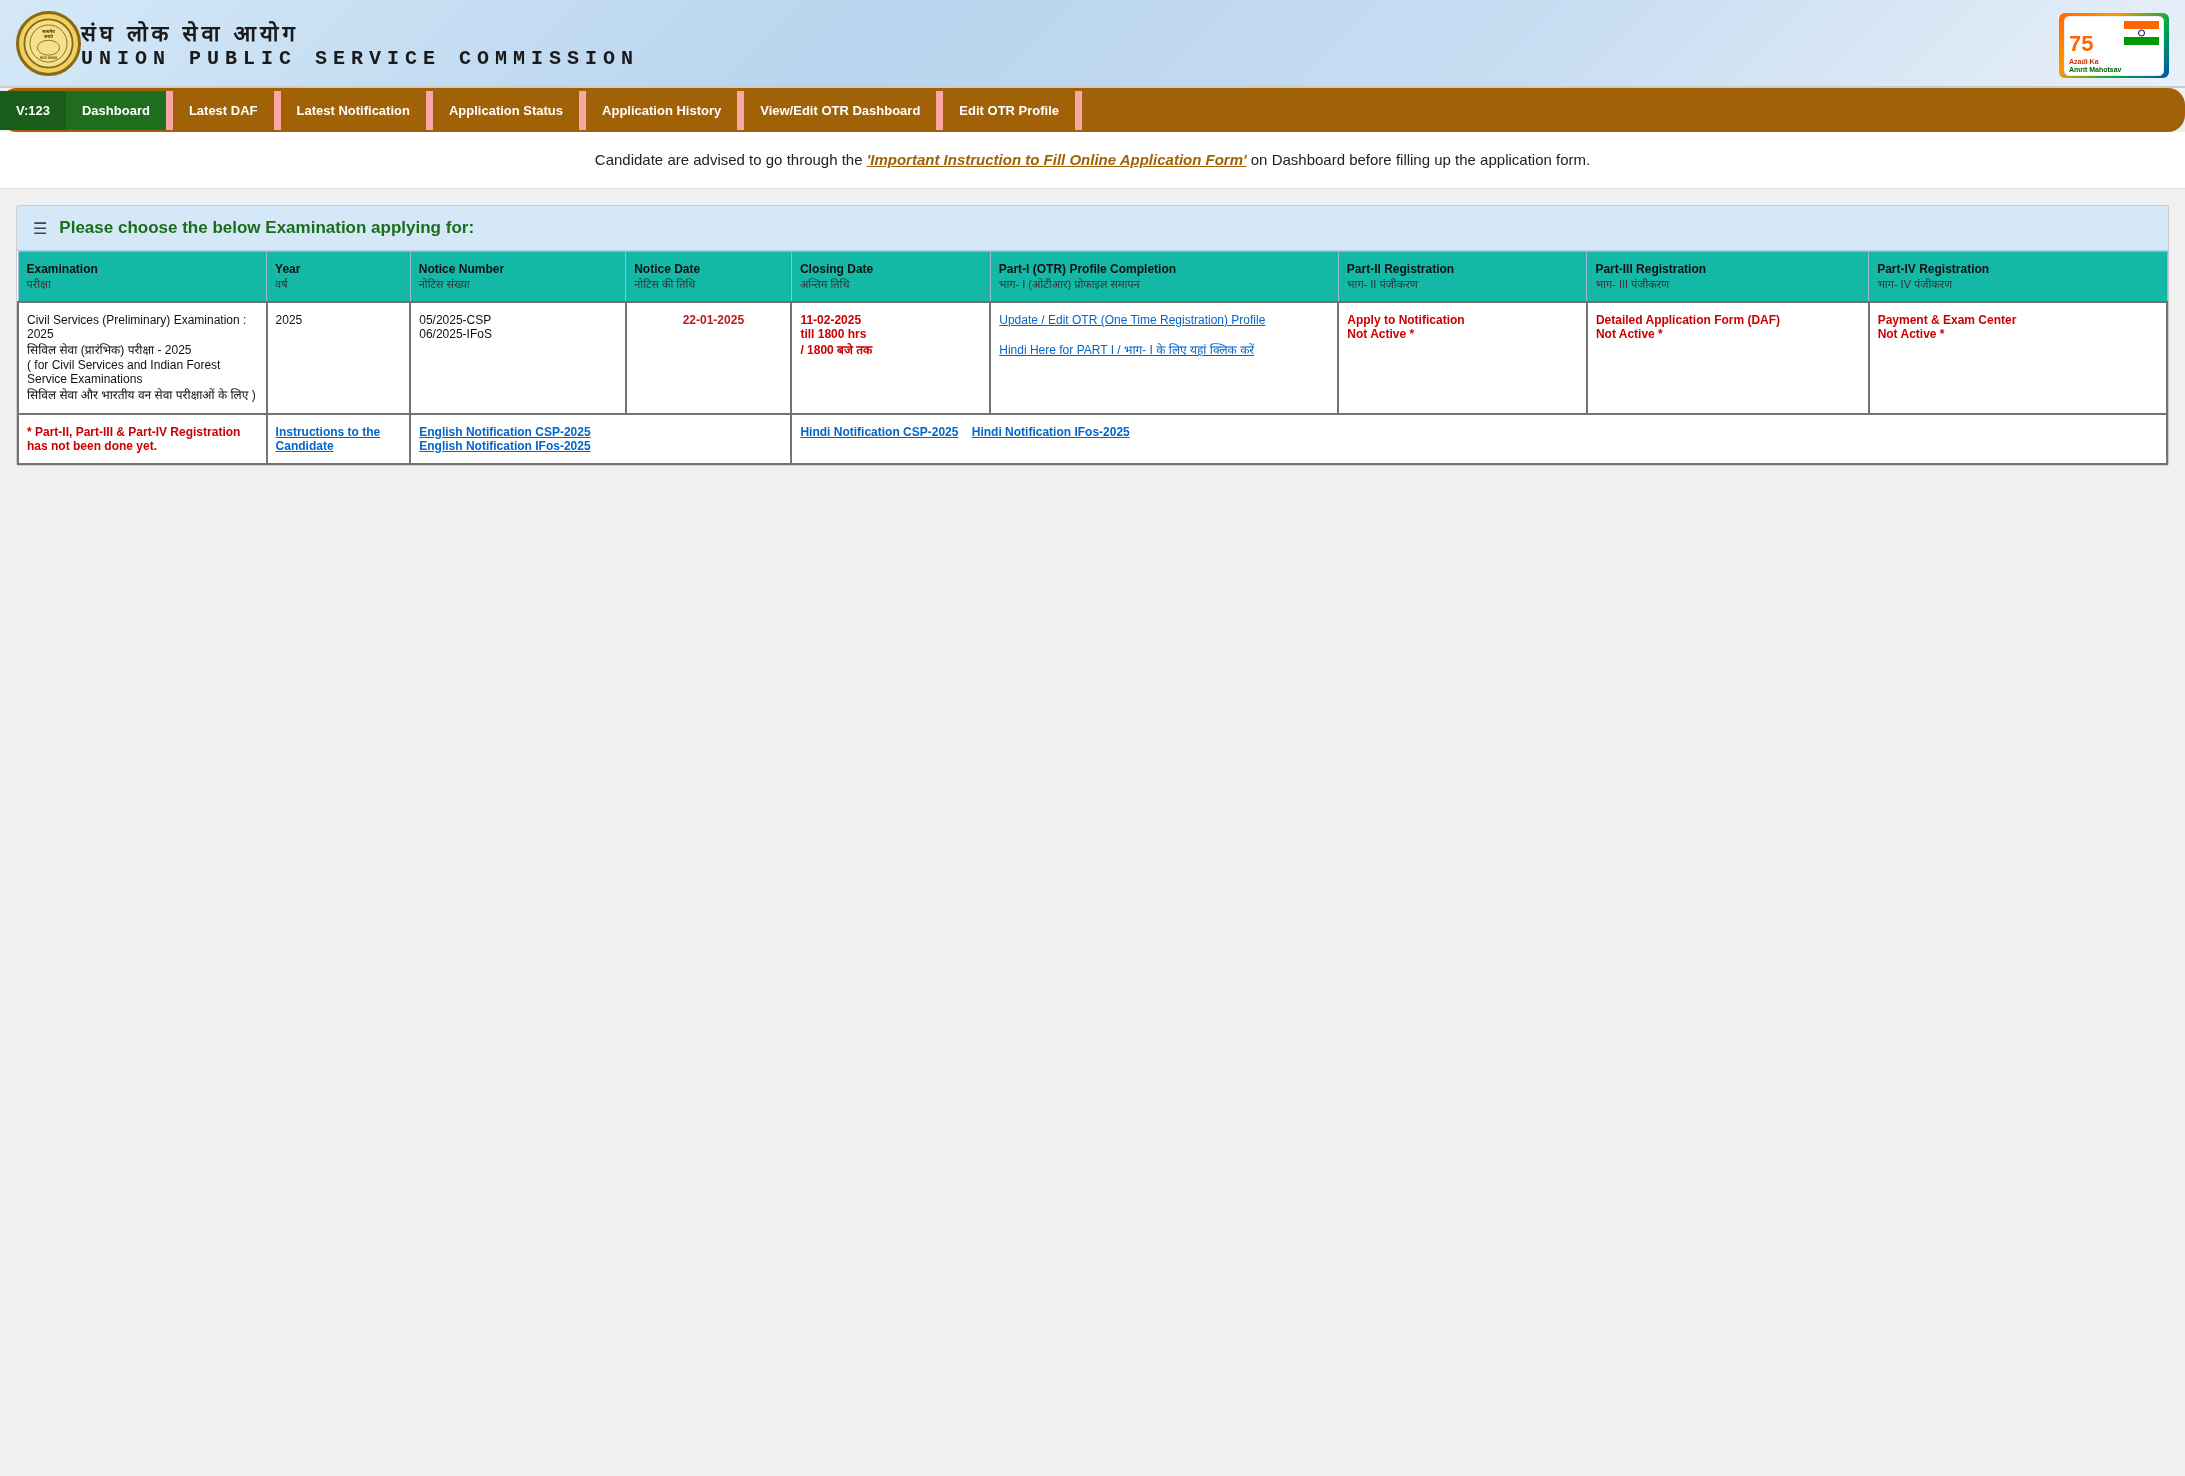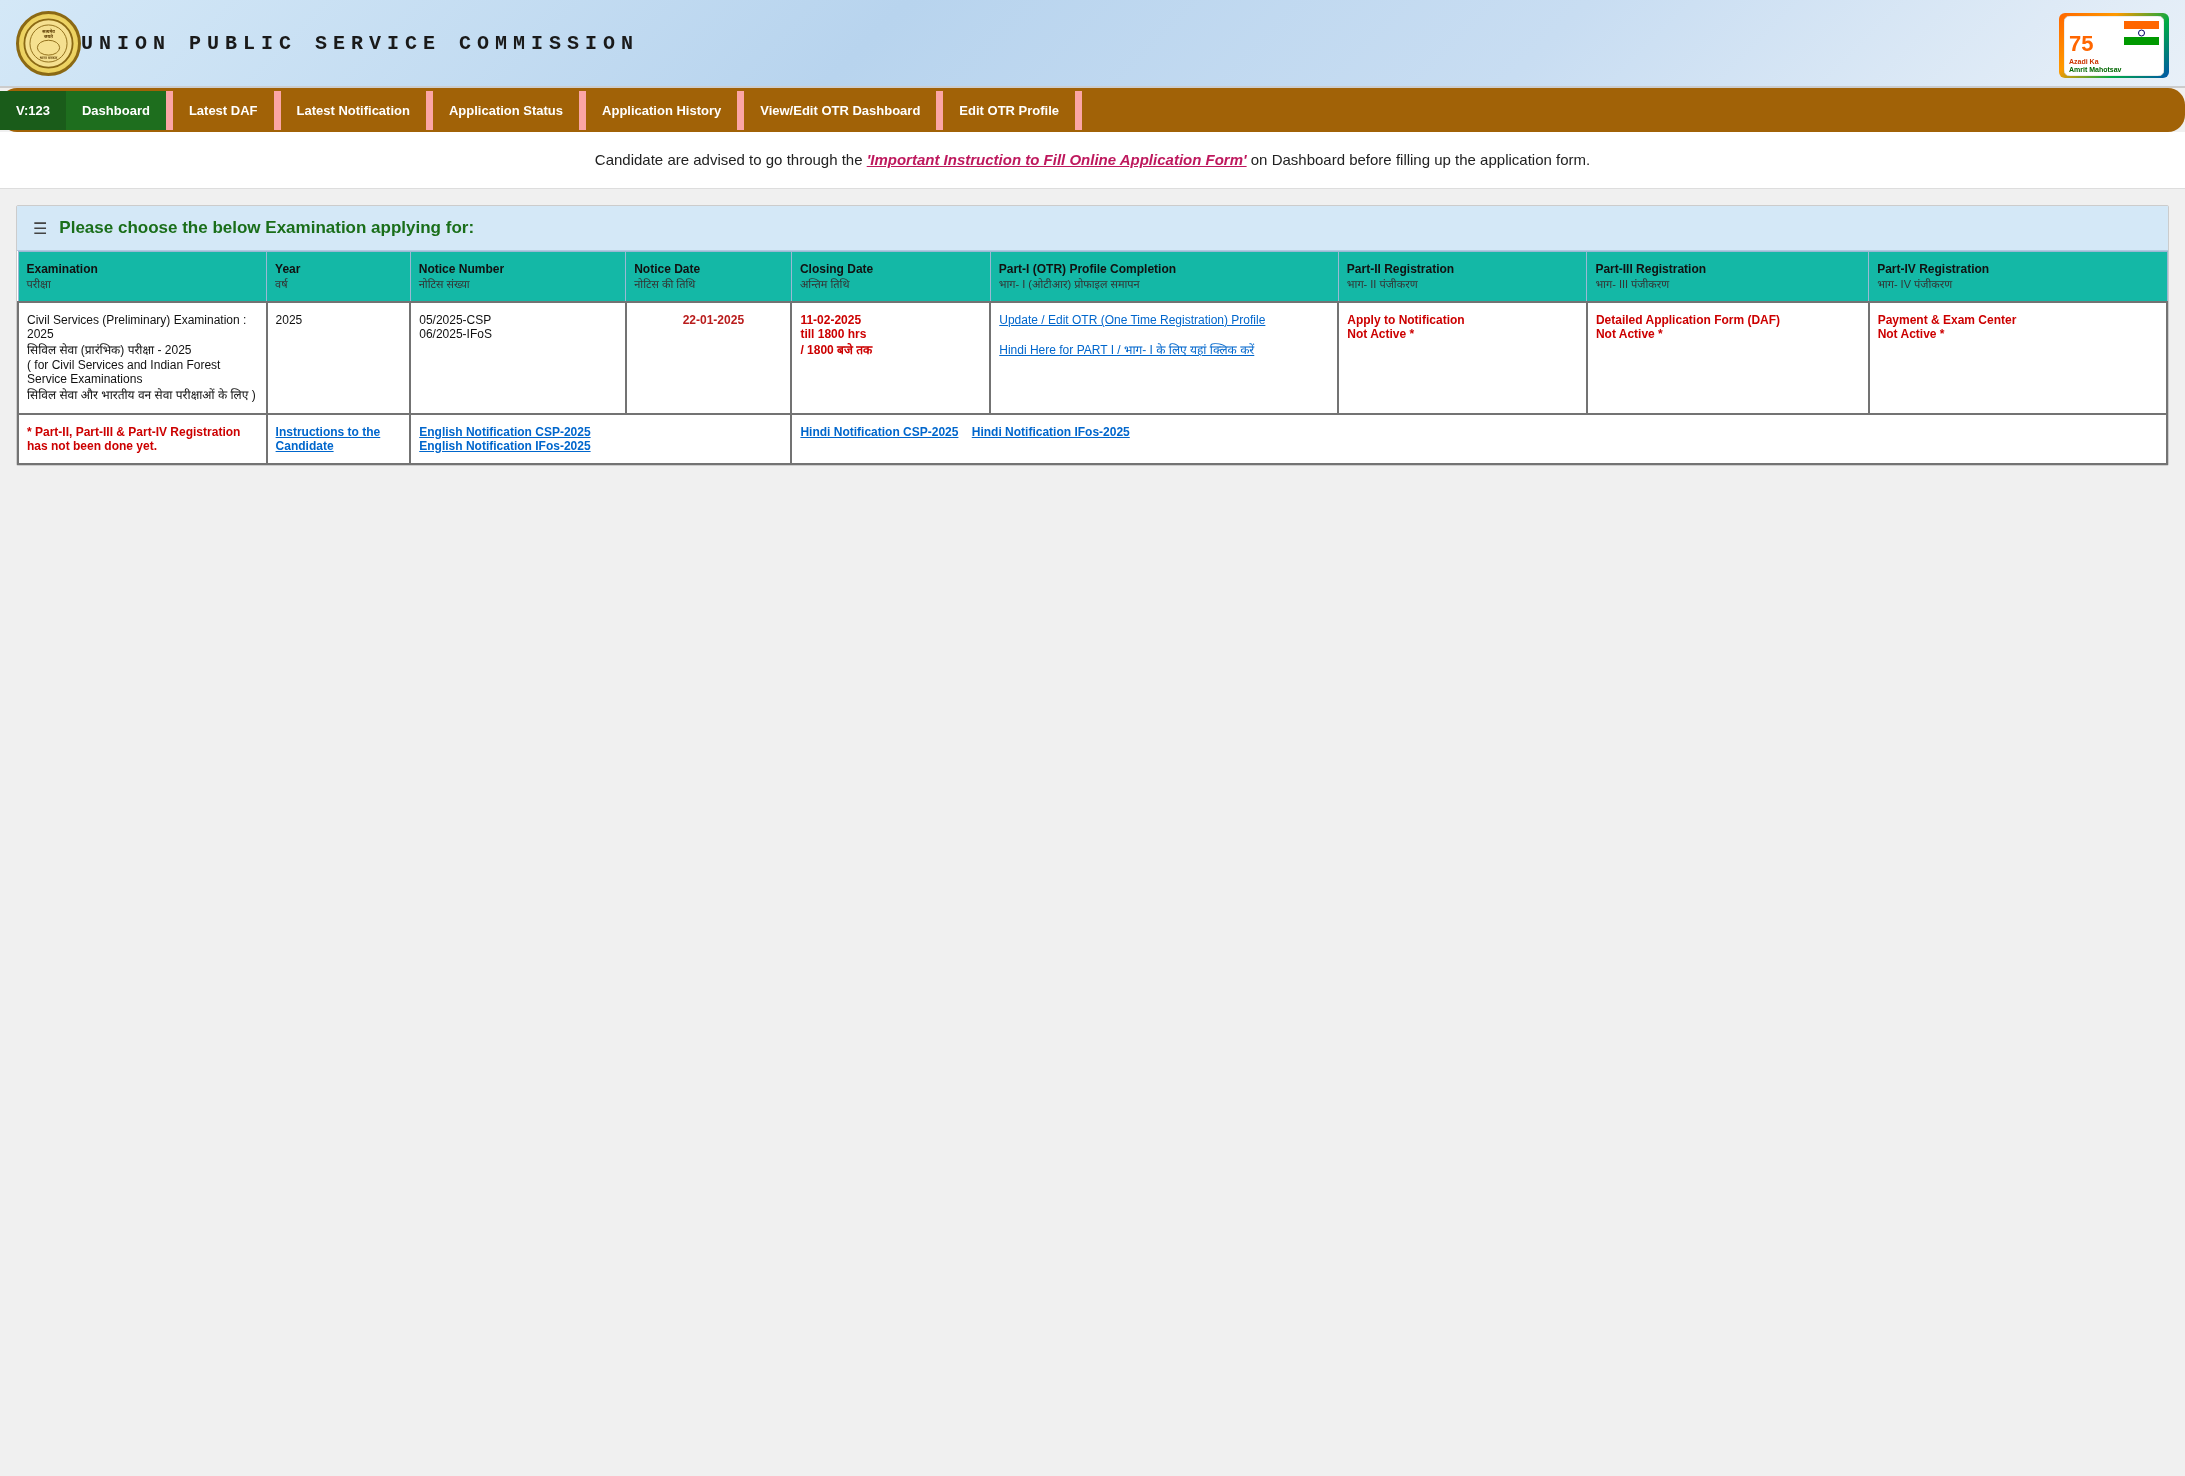--- a/index.html
+++ b/index.html
@@ -94,21 +94,21 @@
       padding: 16px 20px;
       text-align: center;
       font-size: 15px;
       color: #222;
       border-bottom: 1px solid #ddd;
       line-height: 1.6;
     }
     .announcement em {
       font-style: italic;
       font-weight: bold;
-      color: #be185d;
+      color: #a16207;
       text-decoration: underline;
     }
 
     
     .main-content {
       background: white;
       margin: 16px;
       border: 1px solid #ccc;
       border-radius: 2px;
     }
@@ -217,20 +217,21 @@
     <svg width="55" height="55" viewBox="0 0 55 55">
       <circle cx="27.5" cy="27.5" r="26" fill="#f5e090" stroke="#8b6914" stroke-width="2"></circle>
       <circle cx="27.5" cy="27.5" r="20" fill="none" stroke="#8b6914" stroke-width="1"></circle>
       <text x="27.5" y="16" text-anchor="middle" font-size="5" fill="#5a3a00" font-weight="bold">सत्यमेव</text>
       <text x="27.5" y="22" text-anchor="middle" font-size="5" fill="#5a3a00" font-weight="bold">जयते</text>
       <ellipse cx="27.5" cy="32" rx="12" ry="8" fill="none" stroke="#8b6914" stroke-width="1"></ellipse>
       <text x="27.5" y="44" text-anchor="middle" font-size="4" fill="#5a3a00">भारत सरकार</text>
     </svg>
   </div>
   <div class="header-title">
+    <div class="hindi">संघ  लोक  सेवा  आयोग</div>
     <div class="english">UNION PUBLIC SERVICE COMMISSION</div>
   </div>
   <div class="header-badge">
     <div class="azadi-badge">
       <svg width="100" height="60" viewBox="0 0 100 60">
         <rect width="100" height="60" rx="6" fill="#fff" stroke="#ddd"></rect>
 
         <rect x="60" y="5" width="35" height="8" fill="#ff6600"></rect>
         <rect x="60" y="13" width="35" height="8" fill="white"></rect>
         <rect x="60" y="21" width="35" height="8" fill="#009900"></rect>

